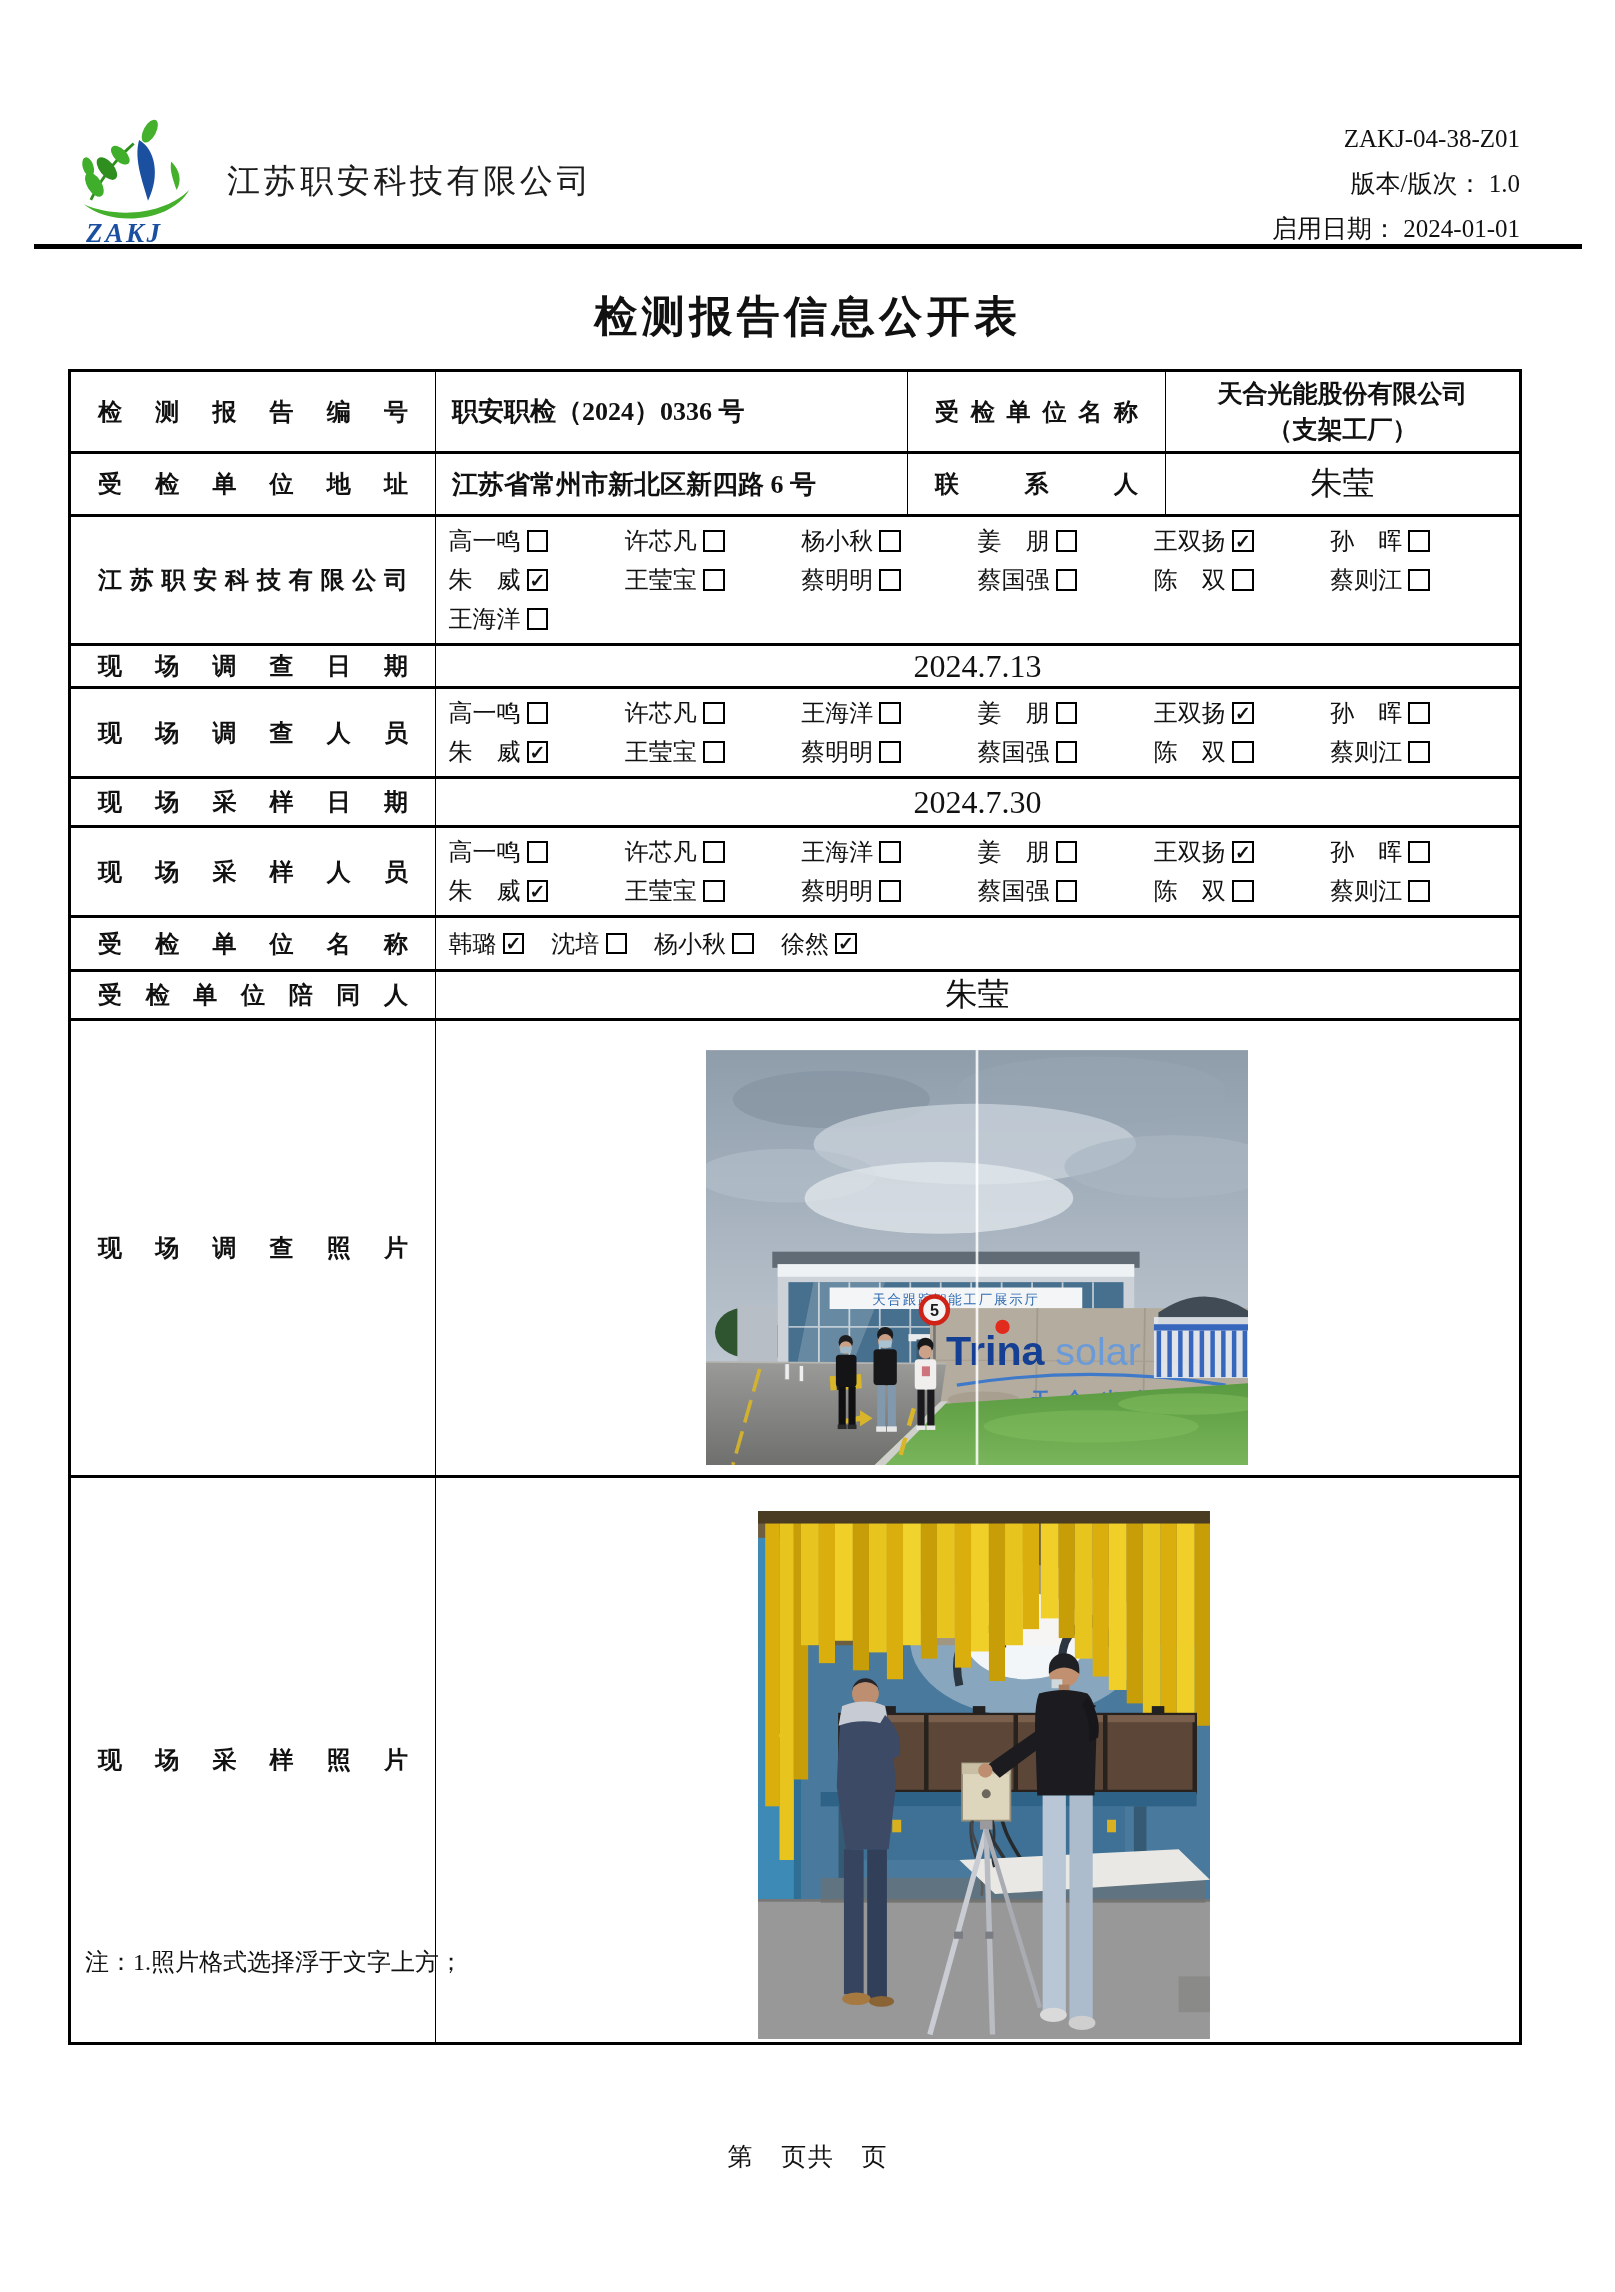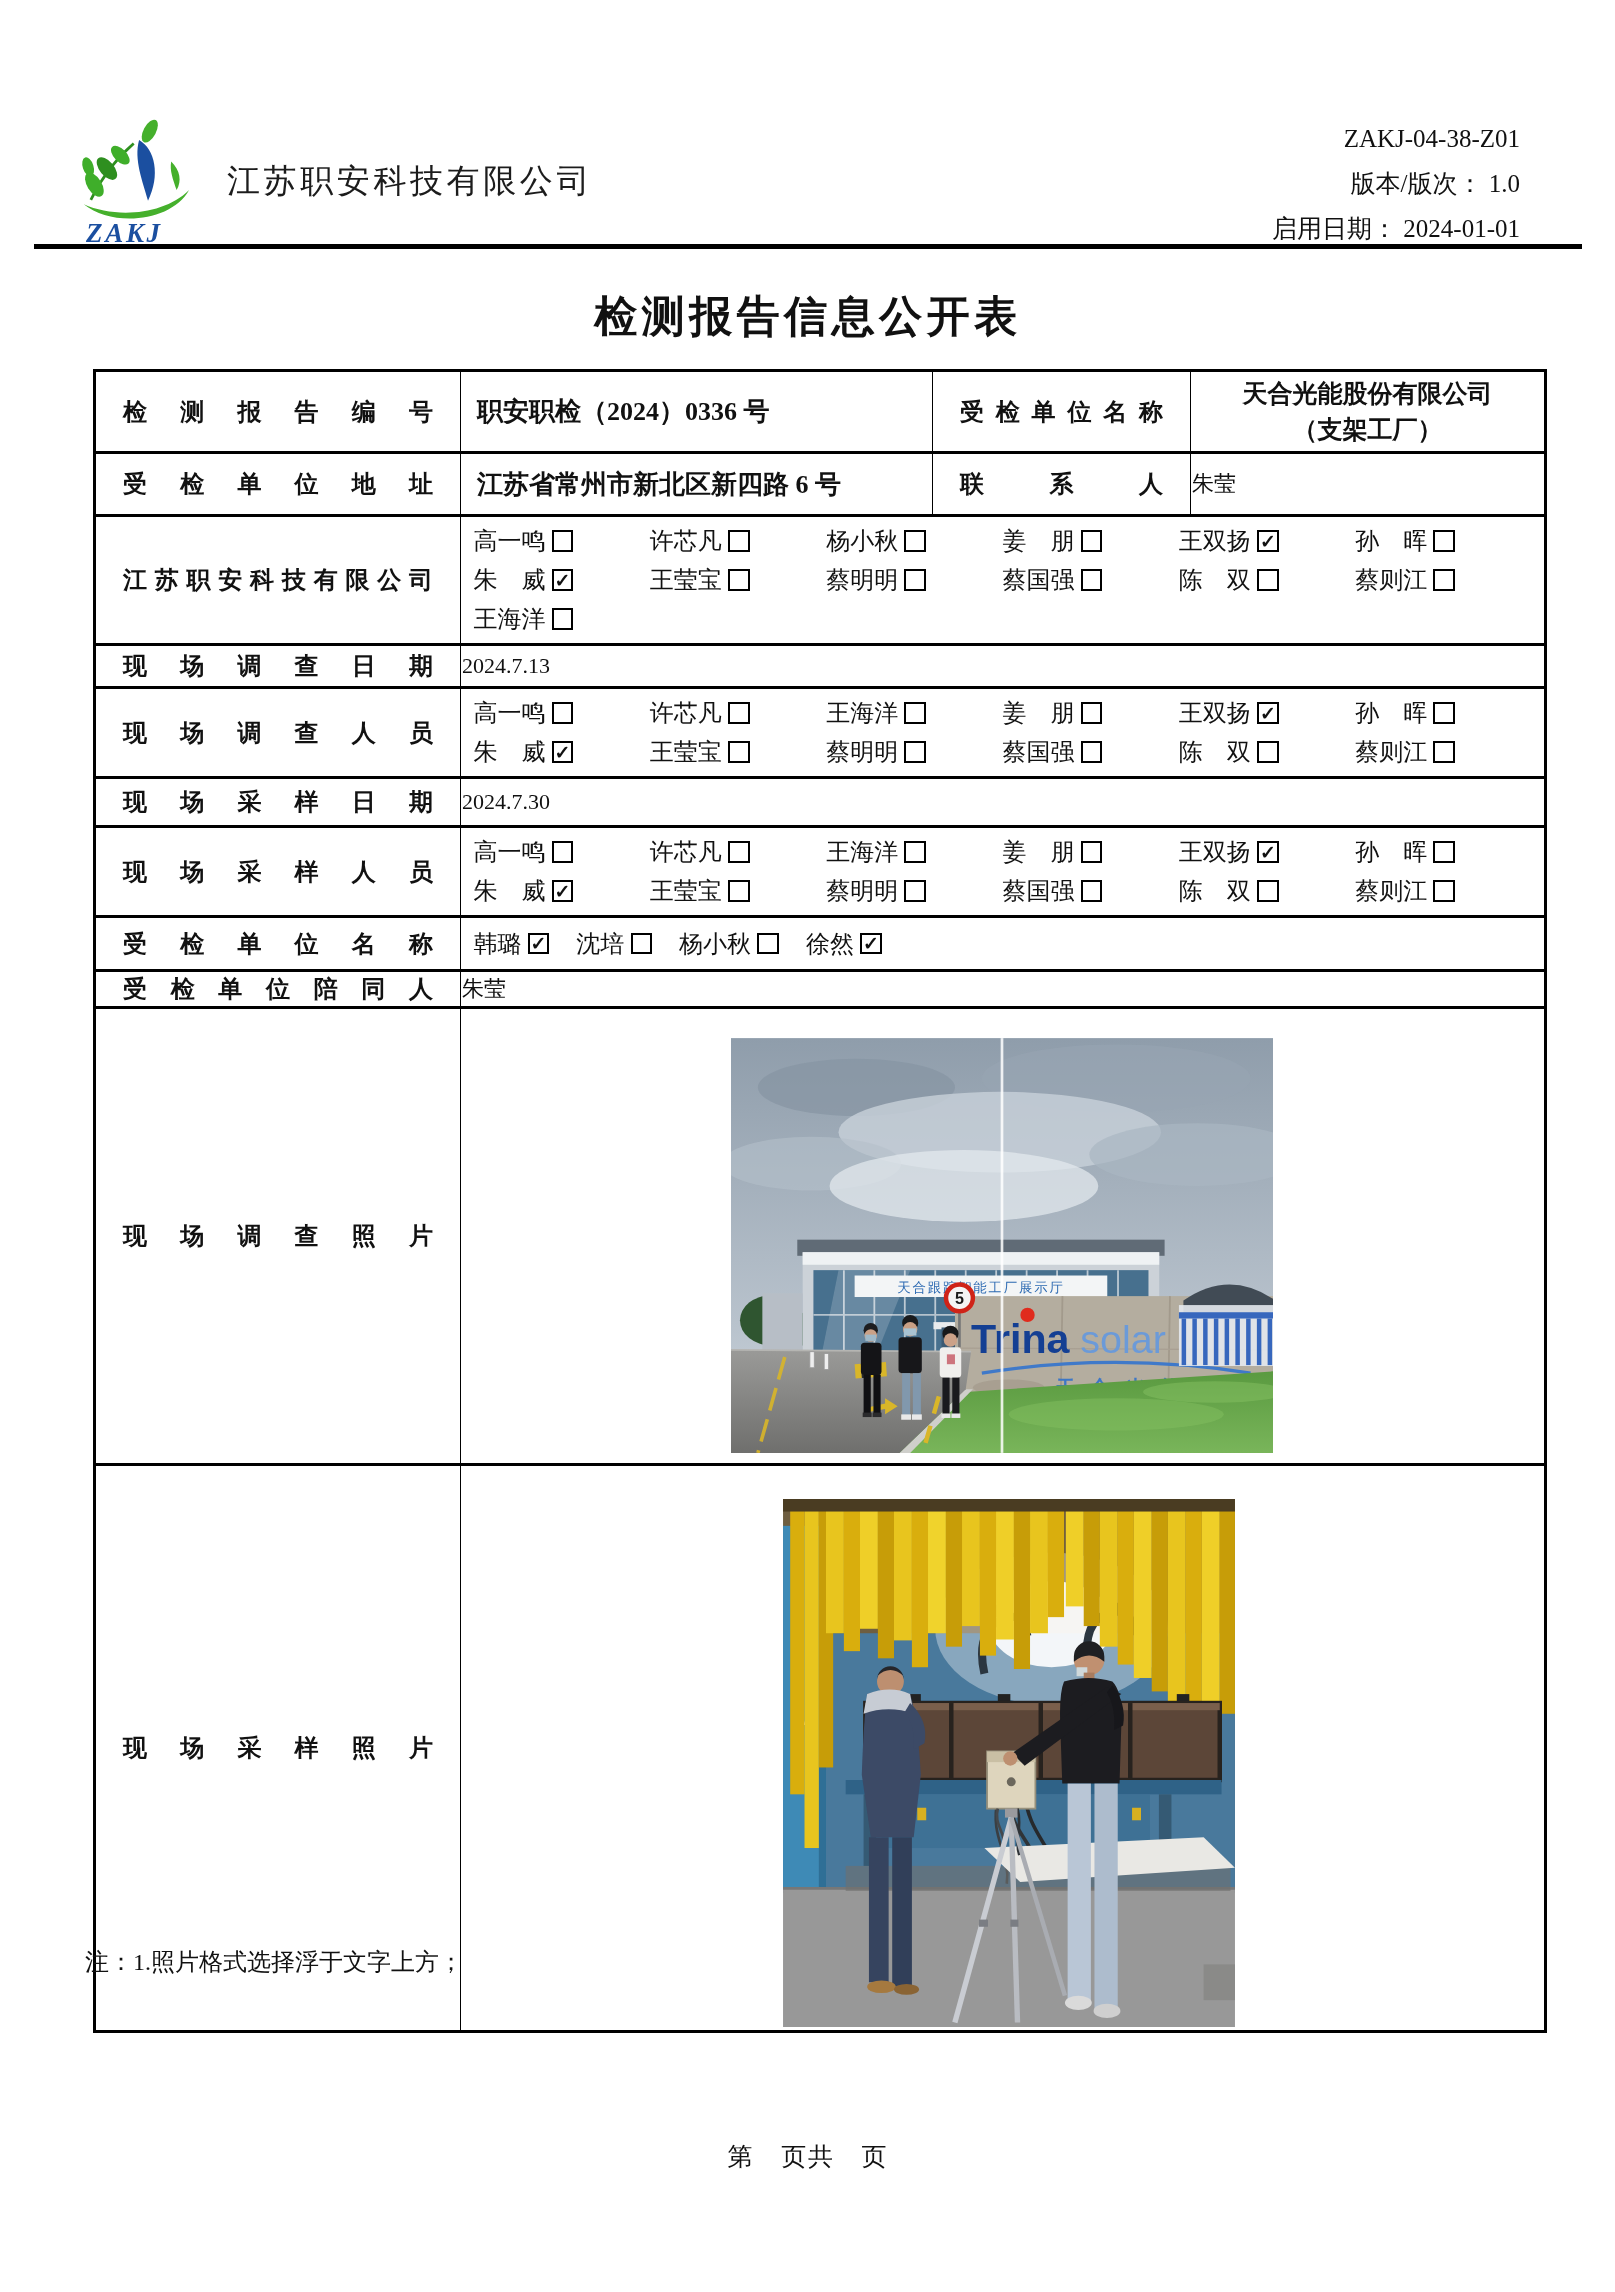--- a/index.html
+++ b/index.html
@@ -12,33 +12,33 @@
              font-size:27px;color:#1b4fa0;letter-spacing:2.7px;font-family:"Liberation Serif",serif;}
   .company-name{position:absolute;left:227px;top:159px;font-size:33px;letter-spacing:3.6px;color:#1c1c1c;}
   .doc-meta{position:absolute;right:96px;top:116px;text-align:right;font-size:25px;line-height:45px;color:#111;}
   .header-rule{position:absolute;left:34px;top:244px;width:1548px;height:4.5px;background:#000;}
 
   
   .doc-title{position:absolute;left:0;top:288px;width:100%;text-align:center;
              font-size:43px;font-weight:bold;letter-spacing:4.5px;}
 
   
-  table.report{position:absolute;left:93px;top:369px;width:1451px;border-collapse:collapse;
+  table.report{position:absolute;left:68px;top:369px;width:1451px;border-collapse:collapse;
                table-layout:fixed;border:3.6px solid #000;}
   table.report td{border-left:1.8px solid #000;border-right:1.8px solid #000;vertical-align:middle;
                   overflow:hidden;}
   table.report tr{border-top:3.6px solid #000;border-bottom:3.6px solid #000;}
   .r1{height:82px}.r2{height:63px}.r3{height:128px}.r4{height:43px}.r5{height:84px}
   .r6{height:49px}.r7{height:82px}.r8{height:54px}.r9{height:37px}.r10{height:457px}.r11{height:567px}
 
   td.label{font-weight:bold;font-size:24px;text-align:justify;text-align-last:justify;
            padding:0 27px;white-space:nowrap;}
   td.v-left{font-weight:bold;font-size:26px;text-align:left;padding-left:16px;}
   td.v-center-bold{font-weight:bold;font-size:25px;text-align:center;line-height:36px;}
-  td.v-center{font-size:22px;margin-top:16px;}
+  td.v-center{font-size:32px;text-align:center;margin-top:16px;}
   td.check-cell{padding:4.5px 12.5px;vertical-align:middle;}
   .grid6 .check-line{display:grid;grid-template-columns:repeat(6,1fr);align-items:center;height:39px;}
   .inline-list .check-line{display:flex;gap:27px;align-items:center;height:41px;}
   .member{display:inline-flex;align-items:center;gap:6.3px;white-space:nowrap;}
   .member-name{font-size:24px;}
   .checkbox{width:21.5px;height:21.5px;border:2.7px solid #000;display:inline-flex;align-items:center;
             justify-content:center;font-size:19px;font-weight:bold;line-height:1;box-sizing:border-box;}
   td.photo-cell{vertical-align:top;}
   .photo1-wrap{margin:19.7px 0 0 269px;width:542px;height:415px;}
   .photo2-wrap{margin:29.6px 0 0 321px;width:452px;height:528px;}

